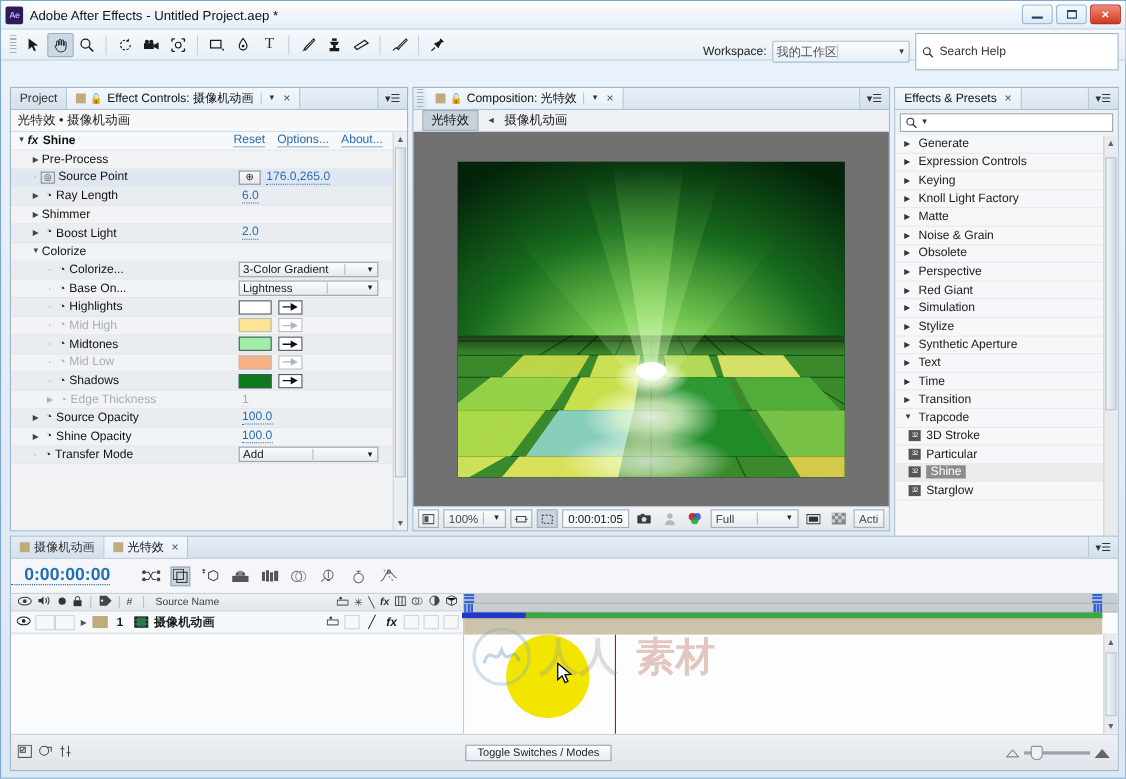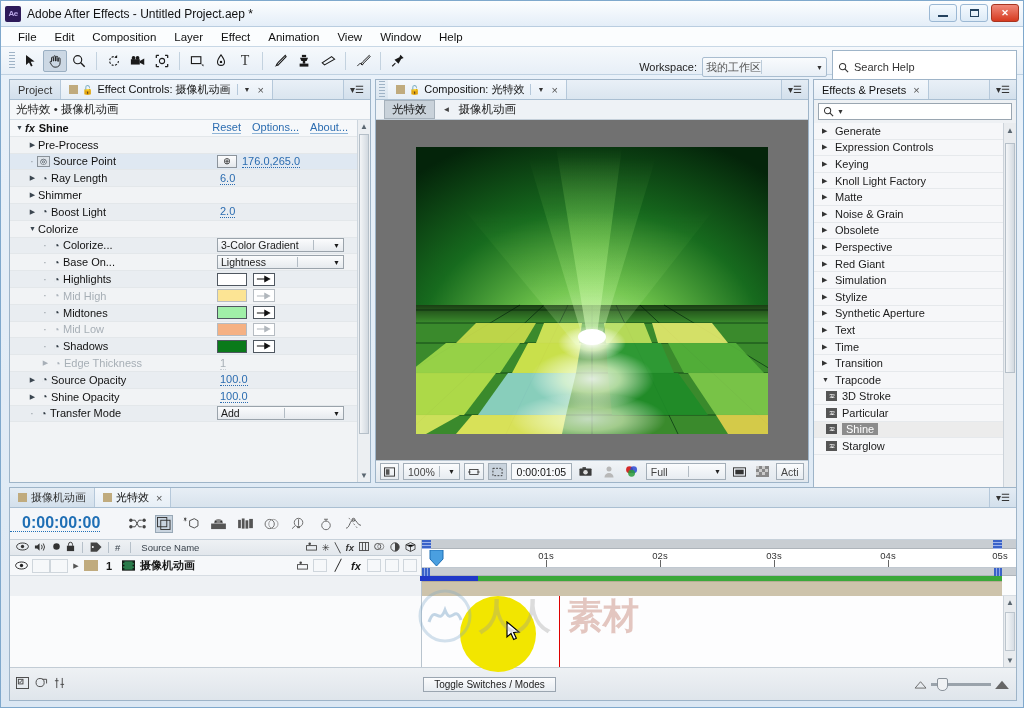--- a/index.html
+++ b/index.html
@@ -225,31 +225,20 @@
       <div class="winbtn">
           <i class="min-glyph"></i>
         </div>
       <div class="winbtn">
           <i class="max-glyph"></i>
         </div>
       <div class="winbtn close">✕</div>
     </div>
   </div>
 
-  <div class="menubar">
-    <div class="mi">File</div>
-    <div class="mi">Edit</div>
-    <div class="mi">Composition</div>
-    <div class="mi">Layer</div>
-    <div class="mi">Effect</div>
-    <div class="mi">Animation</div>
-    <div class="mi">View</div>
-    <div class="mi">Window</div>
-    <div class="mi">Help</div>
-  </div>
 
   <div class="toolbar">
     <div class="grip"></div>
     <div class="tbtn">
       <svg width="12" height="14" viewBox="0 0 12 14">
           <path d="M1 1 L1 11 L4 8.4 L6 12.6 L7.6 11.8 L5.7 7.7 L9.6 7.4 Z" fill="#1a1a1a"></path>
         </svg>
     </div>
     <div class="tbtn active">
       <svg width="14" height="14" viewBox="0 0 16 16">
@@ -1057,36 +1046,20 @@
         </div>
       </div>
 
       <div style="flex:1;position:relative;">
 
         <div style="height:9px;background:#c8cdd2;border-bottom:1px solid #aeb4ba;position:relative;">
           <div style="position:absolute;left:0;top:0;width:9px;height:9px;background:repeating-linear-gradient(to bottom,#3a62c8 0 2px,#9fb4ec 2px 3px);"></div>
           <div style="position:absolute;right:14px;top:0;width:9px;height:9px;background:repeating-linear-gradient(to bottom,#3a62c8 0 2px,#9fb4ec 2px 3px);"></div>
         </div>
 
-        <div class="ruler">
-          <span class="tlabel" style="left:14px;">0s</span>
-          <span class="tlabel" style="left:124px;">01s</span>
-          <span class="tlabel" style="left:238px;">02s</span>
-          <span class="tlabel" style="left:352px;">03s</span>
-          <span class="tlabel" style="left:466px;">04s</span>
-          <span class="tlabel" style="left:578px;">05s</span>
-          <span class="tick" style="left:124px;"></span>
-          <span class="tick" style="left:238px;"></span>
-          <span class="tick" style="left:352px;"></span>
-          <span class="tick" style="left:466px;"></span>
-
-          <svg style="position:absolute;left:7px;top:1px;" width="15" height="17" viewBox="0 0 15 17">
-            <path d="M1 0h13v9l-6.5 7L1 9Z" fill="#4a9fe0" stroke="#1d6fb5"></path>
-          </svg>
-        </div>
 
         <div class="wa-bar">
           <div class="ends" style="left:0;"></div>
           <div class="ends" style="right:14px;"></div>
         </div>
 
         <div style="height:20px;position:relative;background:#fbfcfd;border-bottom:1px solid #d7dde3;">
           <div style="position:absolute;left:0;right:14px;top:0;height:5px;background:#1f38c8;"></div>
           <div style="position:absolute;left:45px;right:14px;top:0;height:5px;background:#3aa83a;"></div>
           <div style="position:absolute;left:0;width:45px;top:0;height:5px;background:#1f38c8;"></div>
@@ -1107,21 +1080,21 @@
         <div class="playhead" style="left:137px;"></div>
         <div class="tl-vscroll">
           <div style="position:absolute;top:2px;left:2px;font-size:8px;color:#5a6670;">▲</div>
           <div style="position:absolute;top:16px;left:1px;width:10px;bottom:16px;background:linear-gradient(to right,#f4f6f8,#d7dee5);border:1px solid #bcc5cd;"></div>
           <div style="position:absolute;bottom:2px;left:2px;font-size:8px;color:#5a6670;">▼</div>
         </div>
 
         <div style="position:absolute;right:-1px;top:-62px;width:14px;"></div>
       </div>
 
-      <div class="wm" style="left:407px; top:-10px;">
+      <div class="wm" style="left:418px; top:-10px;">
         <svg width="250" height="60" viewBox="0 0 250 60">
           <circle cx="28" cy="30" r="25" fill="none" stroke="#7ea8c8" stroke-width="3"></circle>
           <path d="M12 36 C18 18 22 40 28 24 C34 40 38 18 44 34" fill="none" stroke="#4d86b5" stroke-width="3"></path>
           <text x="62" y="42" font-family="'Liberation Sans',sans-serif" font-size="36" font-weight="bold" fill="#9a9a9a">人人</text>
           <text x="150" y="42" font-family="'Liberation Sans',sans-serif" font-size="36" font-weight="bold" fill="#b05a45">素材</text>
         </svg>
       </div>
     </div>
 
     <div class="tl-foot">

